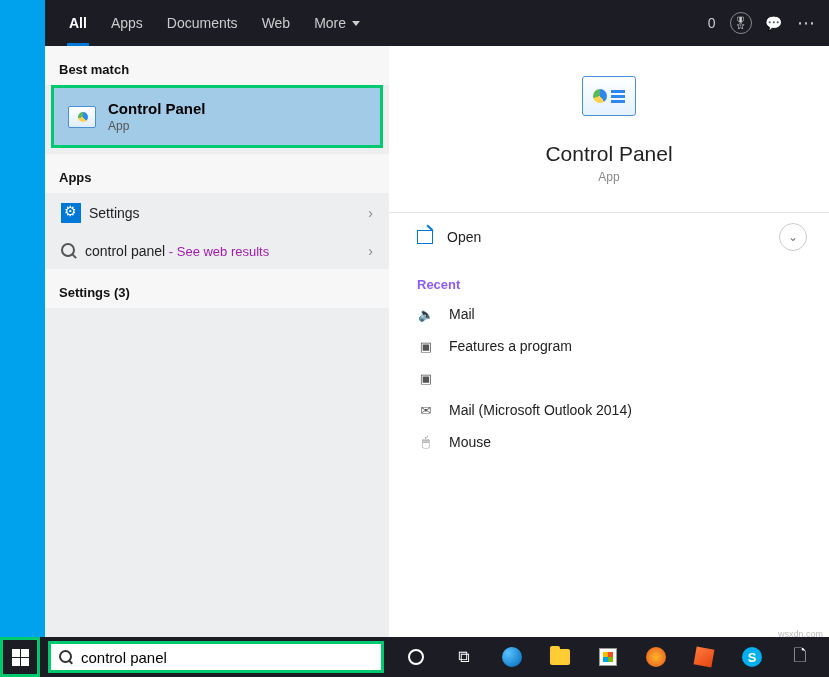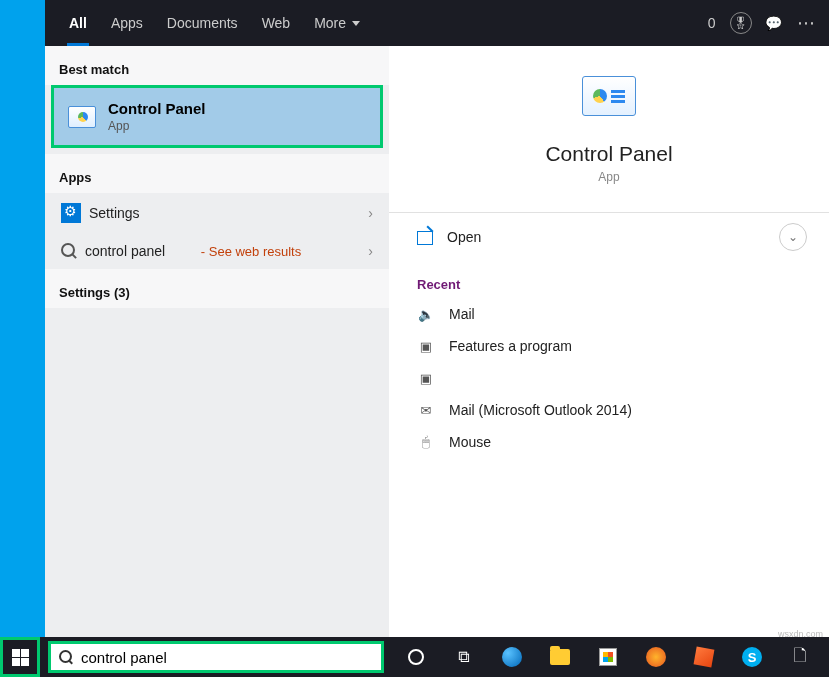--- a/index.html
+++ b/index.html
@@ -25,35 +25,35 @@
   .best-title { font-size:15px; font-weight:600; color:#000; }
   .best-sub { font-size:12px; color:#555; margin-top:2px; }
   .list-row { display:flex; align-items:center; padding:10px 16px; font-size:14px; color:#222; justify-content:space-between; cursor:pointer; }
   .row-left { display:flex; align-items:center; gap:8px; }
   .gear-icon { width:20px; height:20px; background:#0078d7; display:inline-block; position:relative; }
   .gear-icon::before{content:"⚙";color:#fff;font-size:14px;position:absolute;left:3px;top:0;}
   .search-icon-sm { width:16px; height:16px; display:inline-block; position:relative; }
   .search-icon-sm::before{content:"";width:10px;height:10px;border:2px solid #555;border-radius:50%;position:absolute;}
   .search-icon-sm::after{content:"";width:6px;height:2px;background:#555;position:absolute;left:10px;top:12px;transform:rotate(45deg);}
   .chevron { color:#888; font-size:14px; }
-  .web-sub { color:#c2410c; font-size:13px;margin-left:32px; }
+  .web-sub { color:#a21caf; font-size:13px; }
 
   .right-col { flex:1; background:#fff; padding:30px 0 0 0; display:flex; flex-direction:column; align-items:center; }
   .big-icon { width:54px; height:40px; background:linear-gradient(#fff,#e4f1ff); border:1px solid #4a90d9; border-radius:3px; display:flex; align-items:center; justify-content:center; }
   .big-icon .pie{ width:14px;height:14px;border-radius:50%;background:conic-gradient(#2d89ef 0 40%, #ffd24d 40% 70%, #5cb85c 70% 100%); margin-right:4px;}
   .big-icon .bars{display:flex;flex-direction:column;gap:2px;}
   .big-icon .bars span{width:14px;height:3px;background:#2d89ef;}
   .big-title { font-size:21px; color:#222; margin-top:26px; }
   .big-sub { font-size:12px; color:#888; margin-top:4px; }
   .divider { width:100%; height:1px; background:#e1e1e1; margin-top:28px; }
-  .action-row { width:100%; padding:16px 28px; display:flex; align-items:flex-end; gap:14px; font-size:14px; color:#222; position:relative; }
+  .action-row { width:100%; padding:16px 28px; display:flex; align-items:center; gap:14px; font-size:14px; color:#222; position:relative; }
   .open-icon{width:16px;height:14px;border:1.5px solid #0078d7;position:relative;}
   .open-icon::after{content:"";position:absolute;width:8px;height:2px;background:#0078d7;top:-4px;right:-2px;transform:rotate(45deg);}
   .expand-btn { position:absolute; right:22px; top:50%; transform:translateY(-50%); width:28px; height:28px; border:1px solid #ccc; border-radius:50%; display:flex; align-items:center; justify-content:center; color:#777; font-size:12px; }
-  .recent-label { width:100%; padding:16px 28px 6px; font-size:13px; font-weight:600; color:#701a75; }
+  .recent-label { width:100%; padding:16px 28px 6px; font-size:13px; font-weight:600; color:#8b5cf6; }
   .recent-row { width:100%; padding:8px 28px; display:flex; align-items:center; gap:14px; font-size:14px; color:#222; cursor:pointer; }
   .ric { width:18px; height:16px; display:inline-flex; align-items:center; justify-content:center; font-size:13px; color:#555;}
 
   
   .taskbar { position:absolute; left:0; bottom:0; width:829px; height:40px; background:#1b1c24; display:flex; align-items:center; }
   .start-btn { width:40px; height:40px; display:flex; align-items:center; justify-content:center; border:3px solid #00c96f; margin:0; }
   .winlogo { display:grid; grid-template-columns:8px 8px; grid-template-rows:8px 8px; gap:1px; }
   .winlogo span{ background:#fff; }
   .search-box { margin-left:8px; width:336px; height:32px; background:#fff; border:3px solid #00c96f; display:flex; align-items:center; padding:0 8px; gap:8px; }
   .search-box .sico{width:14px;height:14px;position:relative;}

